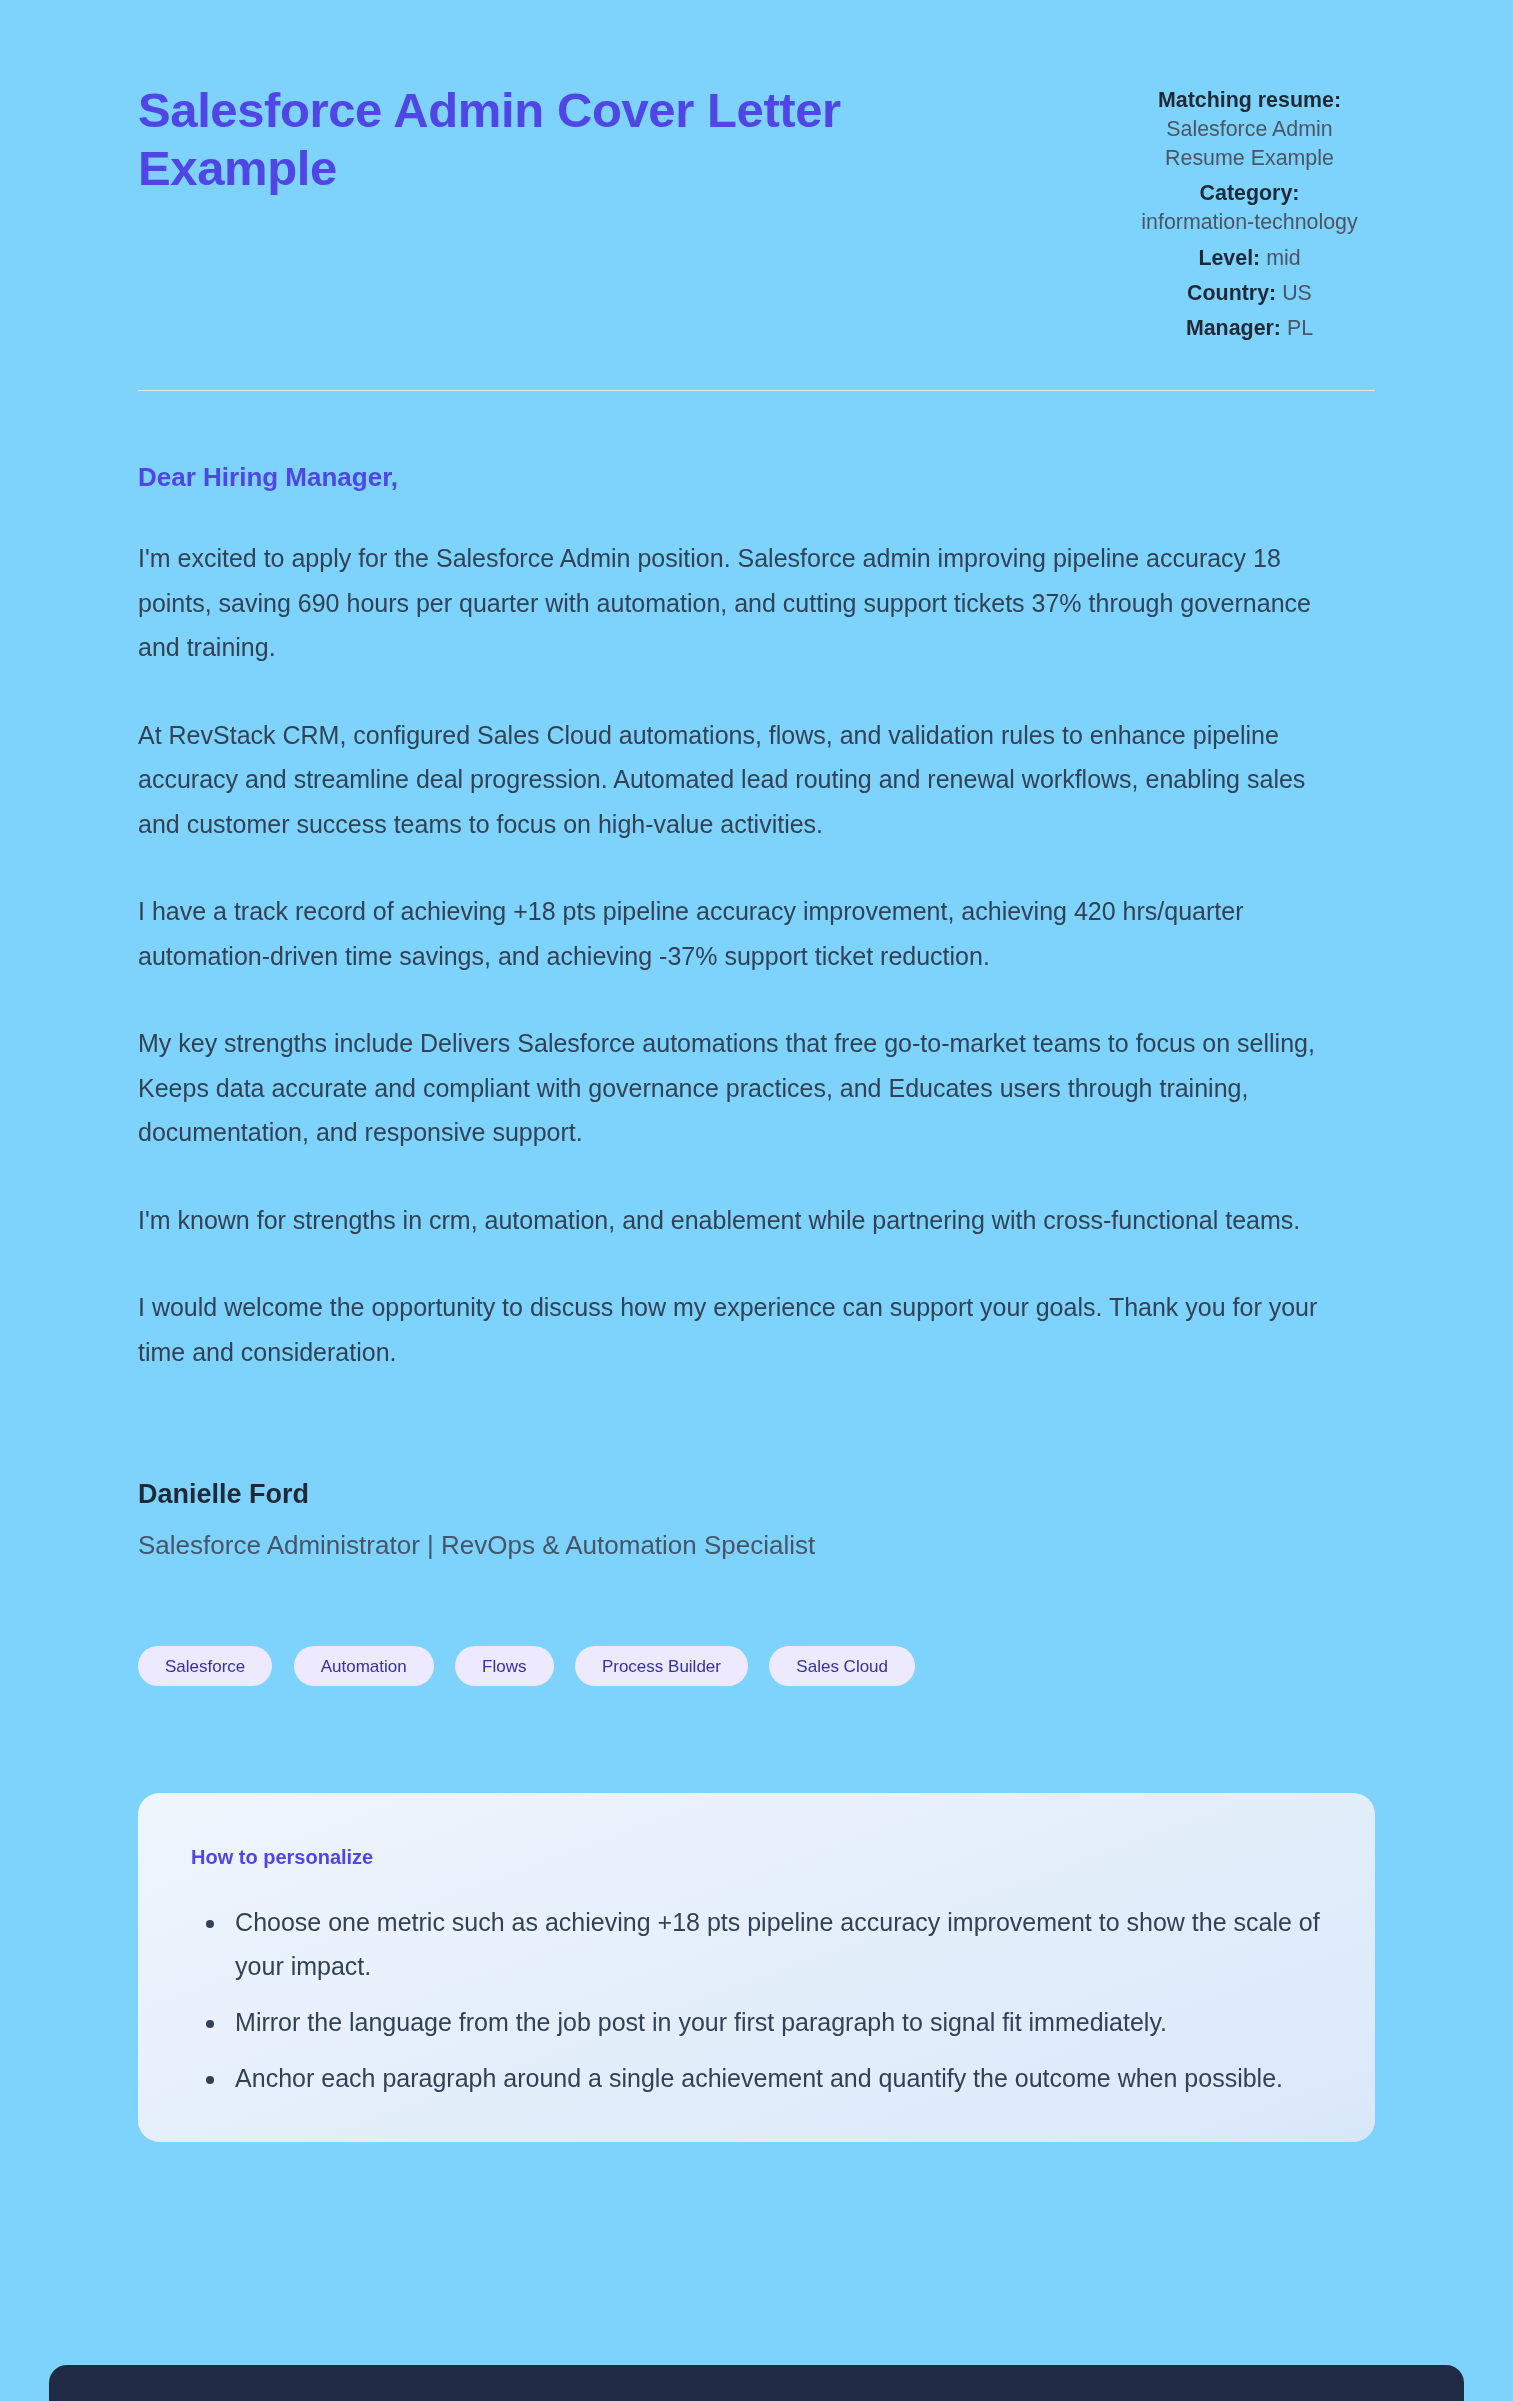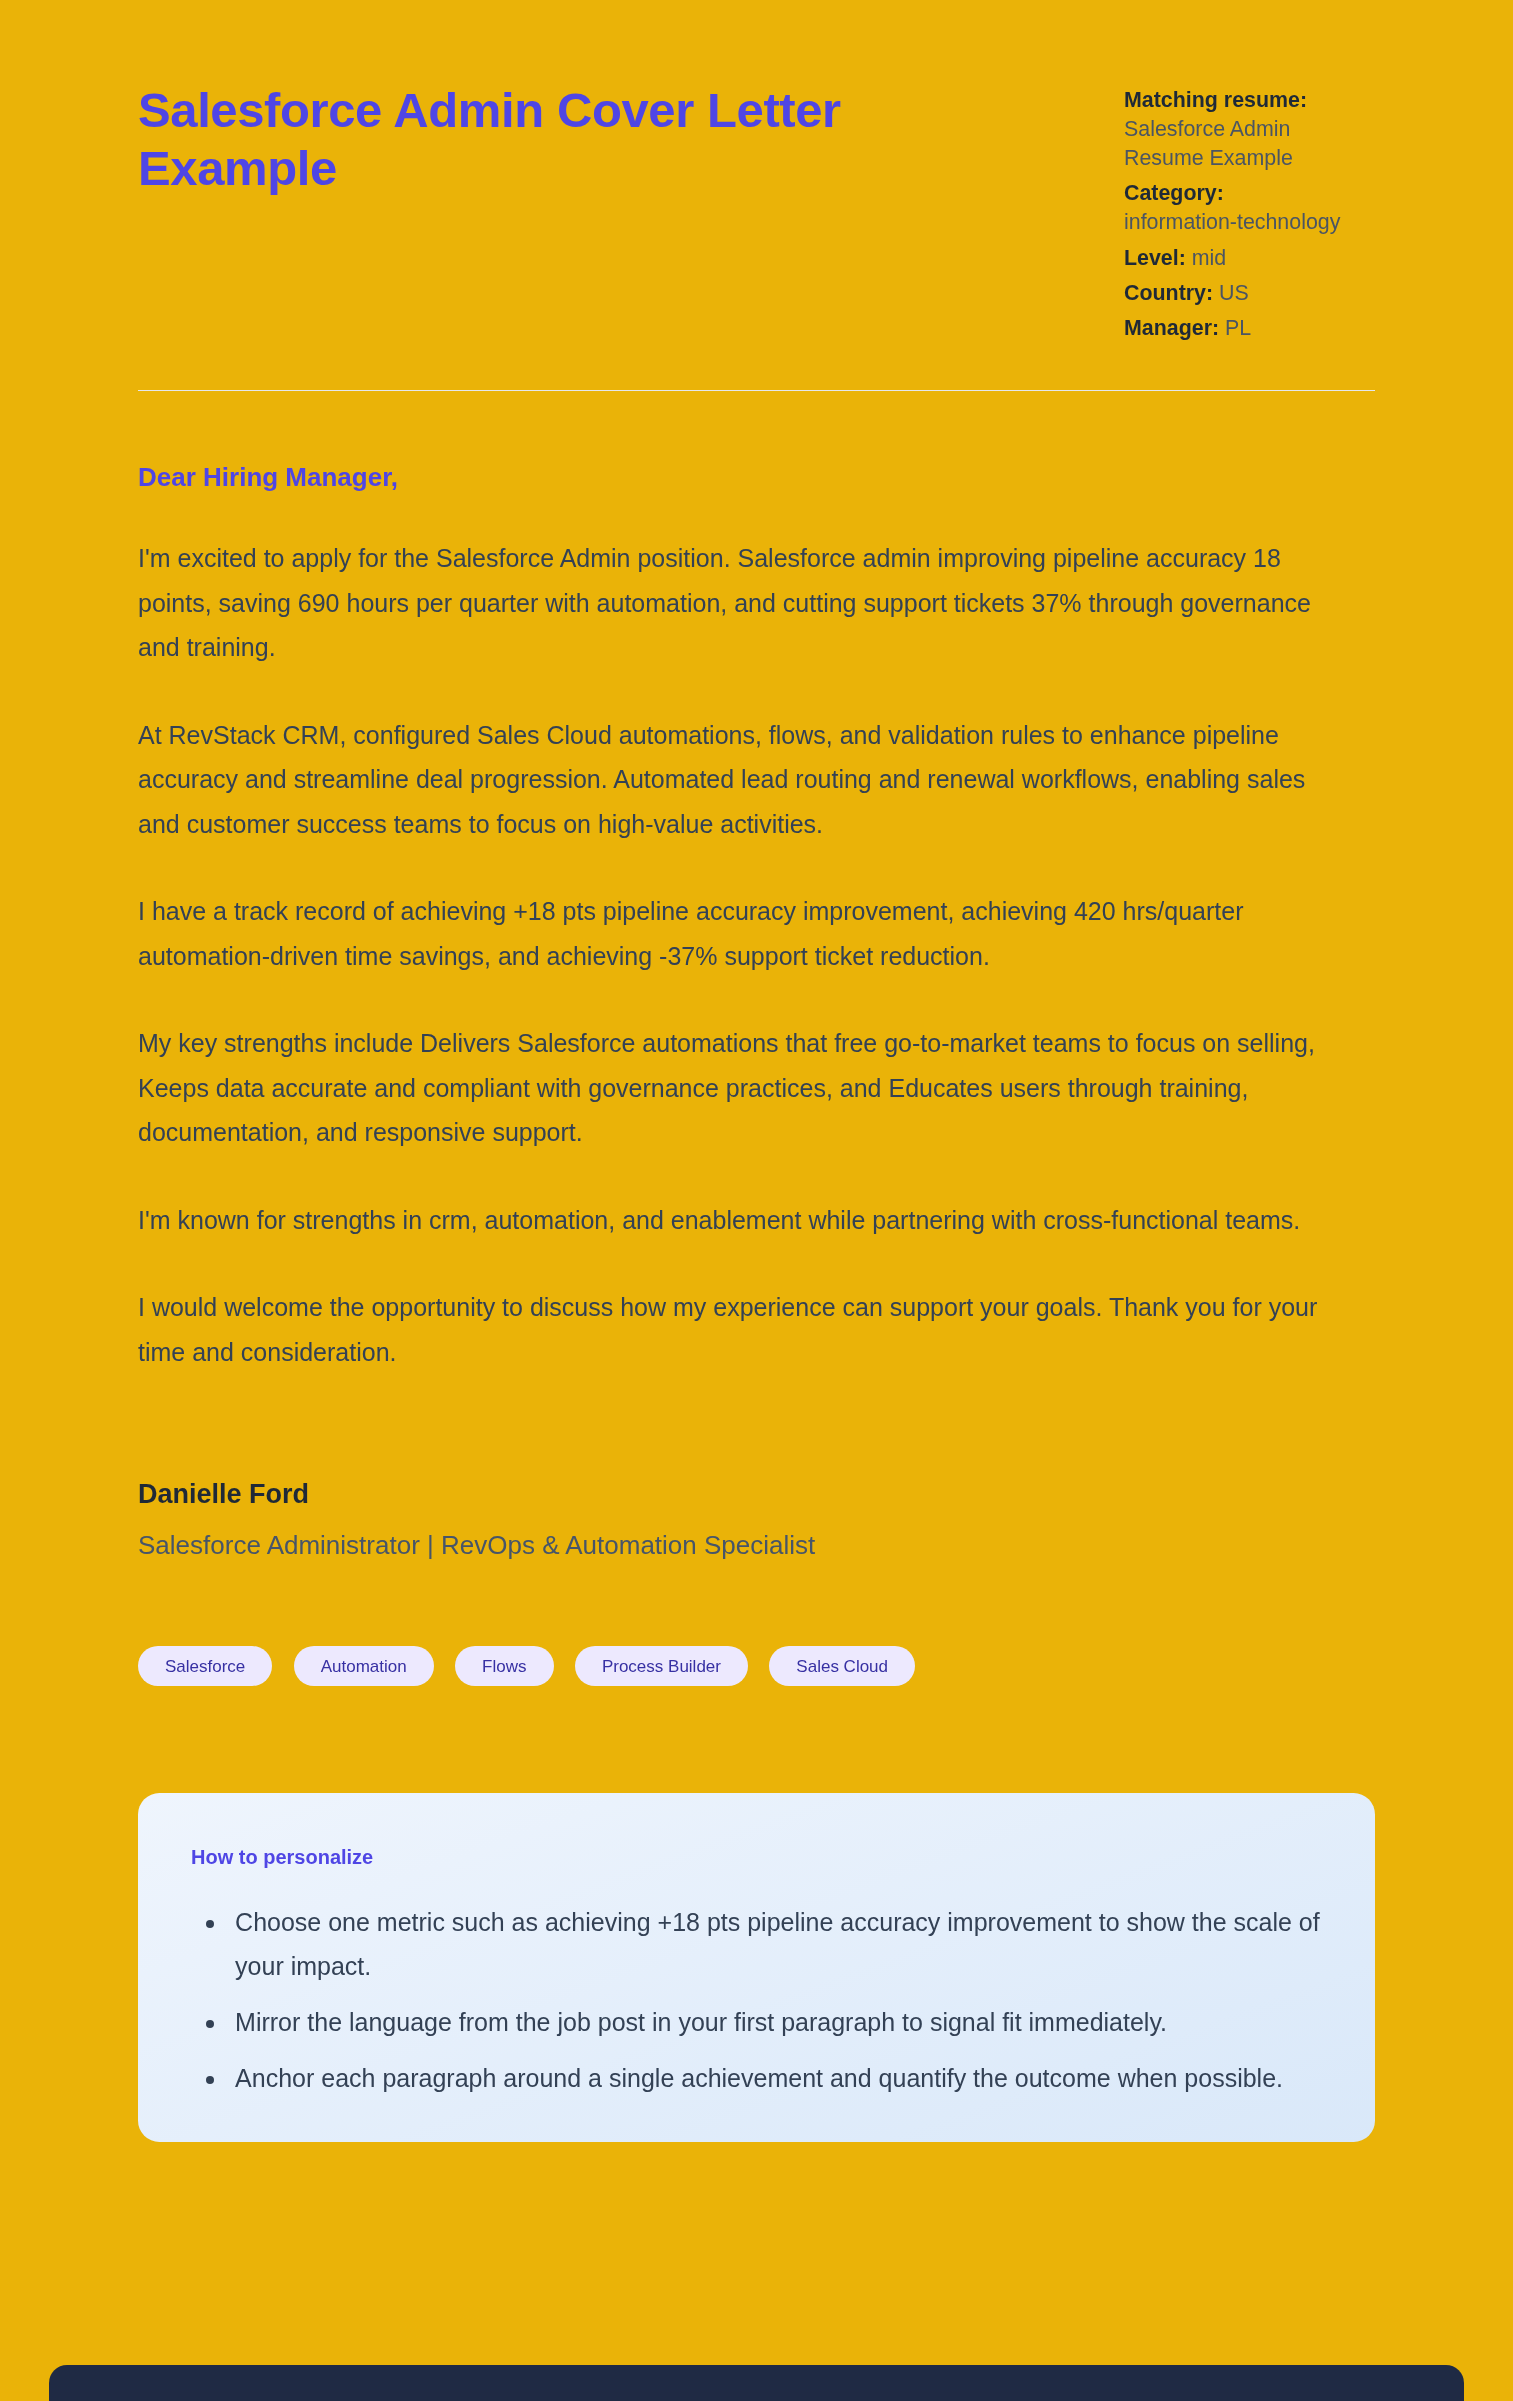--- a/index.html
+++ b/index.html
@@ -5,21 +5,21 @@
   html, body { margin: 0; padding: 0; background: #ffffff; }
   body {
     font-family: "Liberation Sans", "DejaVu Sans", sans-serif;
     color: #334155;
     -webkit-font-smoothing: antialiased;
   }
   .page {
     width: 1513px;
     min-height: 2401px;
     margin: 0 auto;
-    background: #eab308;
+    background: #7dd3fc;
     display: flex;
     flex-direction: column;
     box-sizing: border-box;
   }
   .container {
     padding: 82px 138px 0;
     box-sizing: border-box;
   }
   
   .header-row {
@@ -41,21 +41,21 @@
     font-size: 30px;
     font-weight: 700;
     line-height: 1.3;
     color: #3d4b5e;
     max-width: 854px;
   }
   .meta {
     width: 251px;
     flex-shrink: 0;
     padding-top: 3.6px;
-    text-align: left;
+    text-align: center;
     font-size: 21.4px;
     line-height: 1.36;
     color: #4b5563;
   }
   .meta-item { margin-bottom: 6.2px; }
   .meta-label { font-weight: 700; color: #1f2937; }
   .meta-item.stack .meta-label { display: block; }
   .divider {
     border: none;
     border-top: 0.9px solid #e5e7eb;

